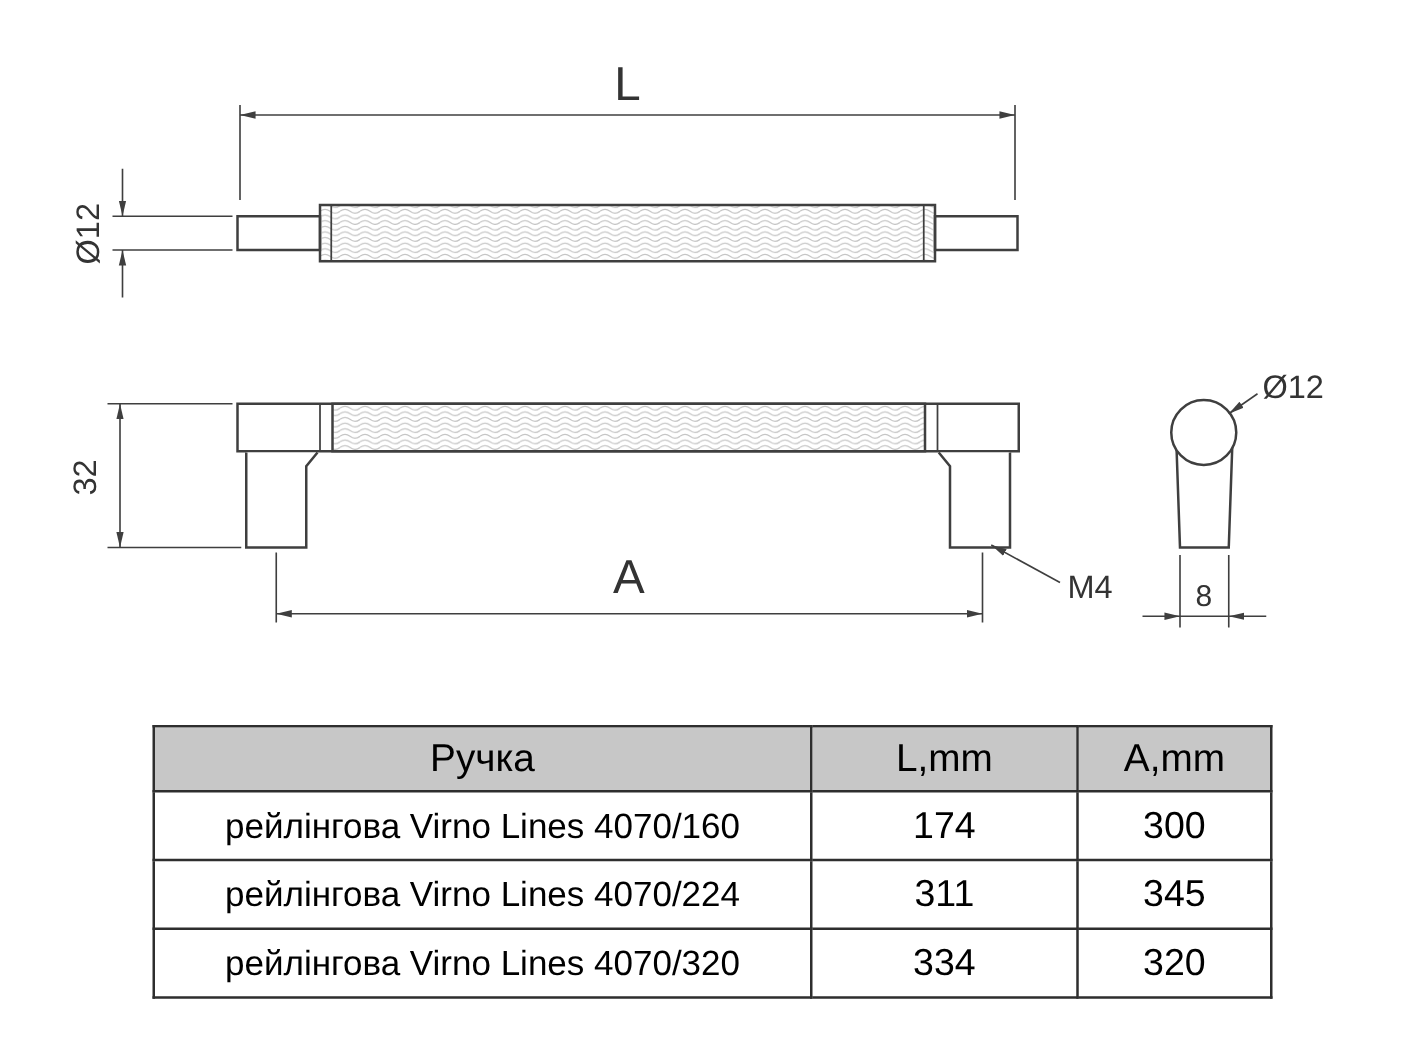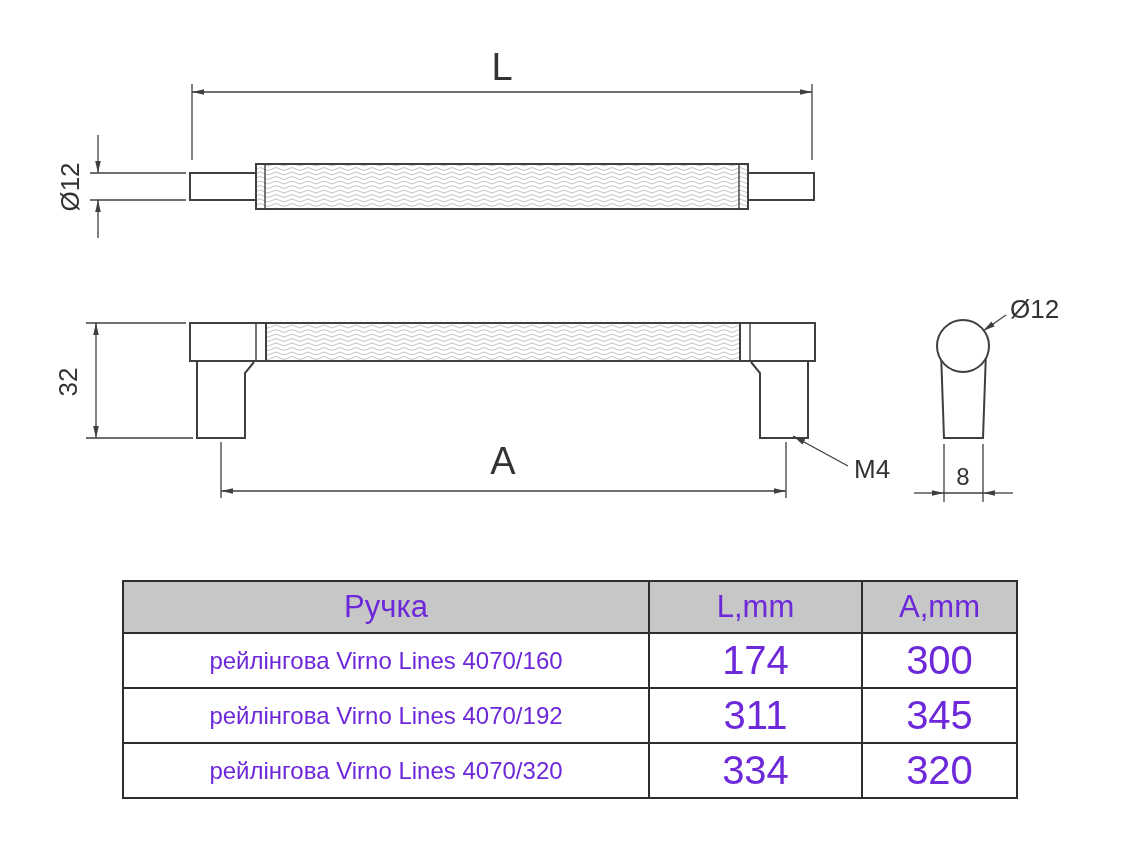--- a/index.html
+++ b/index.html
@@ -29,37 +29,37 @@
     left: 122px;
     top: 580px;
     width: 894px;
     border-collapse: collapse;
     table-layout: fixed;
   }
   table.spec th, table.spec td {
     border: 2px solid #2e2e2e;
     text-align: center;
     vertical-align: middle;
-    color: #6d28d9;
+    color: #000000;
     padding: 0;
     overflow: hidden;
     white-space: nowrap;
   }
   table.spec th {
     background: #c7c7c7;
     font-weight: normal;
     font-size: 31px;
     height: 50px;
   }
   table.spec td {
     height: 53px;
     background: #ffffff;
   }
-  table.spec td.name { font-size: 24px; margin-left: 19px; }
-  table.spec td.num  { font-size: 40px; }
+  table.spec td.name { font-size: 28px; margin-left: 19px; }
+  table.spec td.num  { font-size: 30px; }
 </style>
 </head>
 <body>
 
 <div id="canvas">
 
   <svg id="drawing-svg" width="1136" height="560" viewBox="0 0 1136 560">
     <defs>
       <marker id="arr" viewBox="0 0 12 8" refX="11.5" refY="4" markerWidth="13" markerHeight="9" markerUnits="userSpaceOnUse" orient="auto-start-reverse">
         <path d="M0,1.3 L11.5,4 L0,6.7 Z" fill="#3f3f3f"></path>
@@ -142,21 +142,21 @@
         <th>A,mm</th>
       </tr>
     </thead>
     <tbody>
       <tr>
         <td class="name">рейлінгова Virno Lines 4070/160</td>
         <td class="num">174</td>
         <td class="num">300</td>
       </tr>
       <tr>
-        <td class="name">рейлінгова Virno Lines 4070/192</td>
+        <td class="name">рейлінгова Virno Lines 4070/224</td>
         <td class="num">311</td>
         <td class="num">345</td>
       </tr>
       <tr>
         <td class="name">рейлінгова Virno Lines 4070/320</td>
         <td class="num">334</td>
         <td class="num">320</td>
       </tr>
     </tbody>
   </table>

